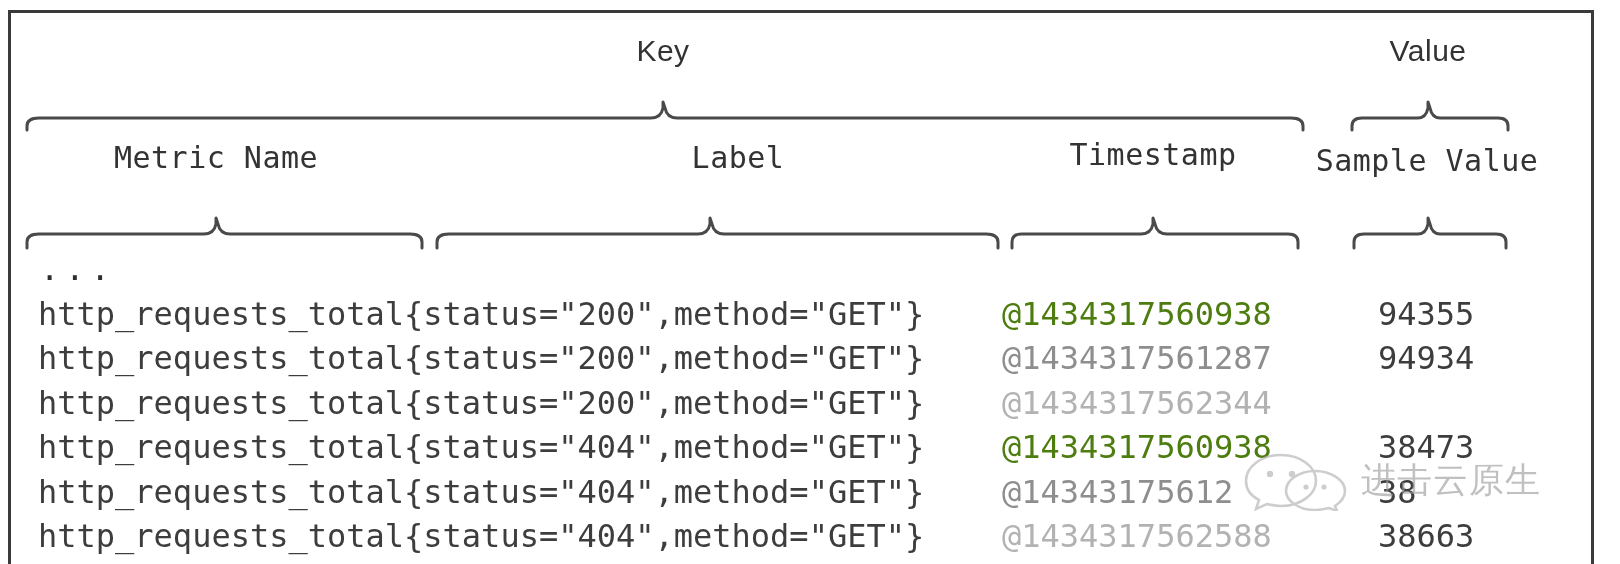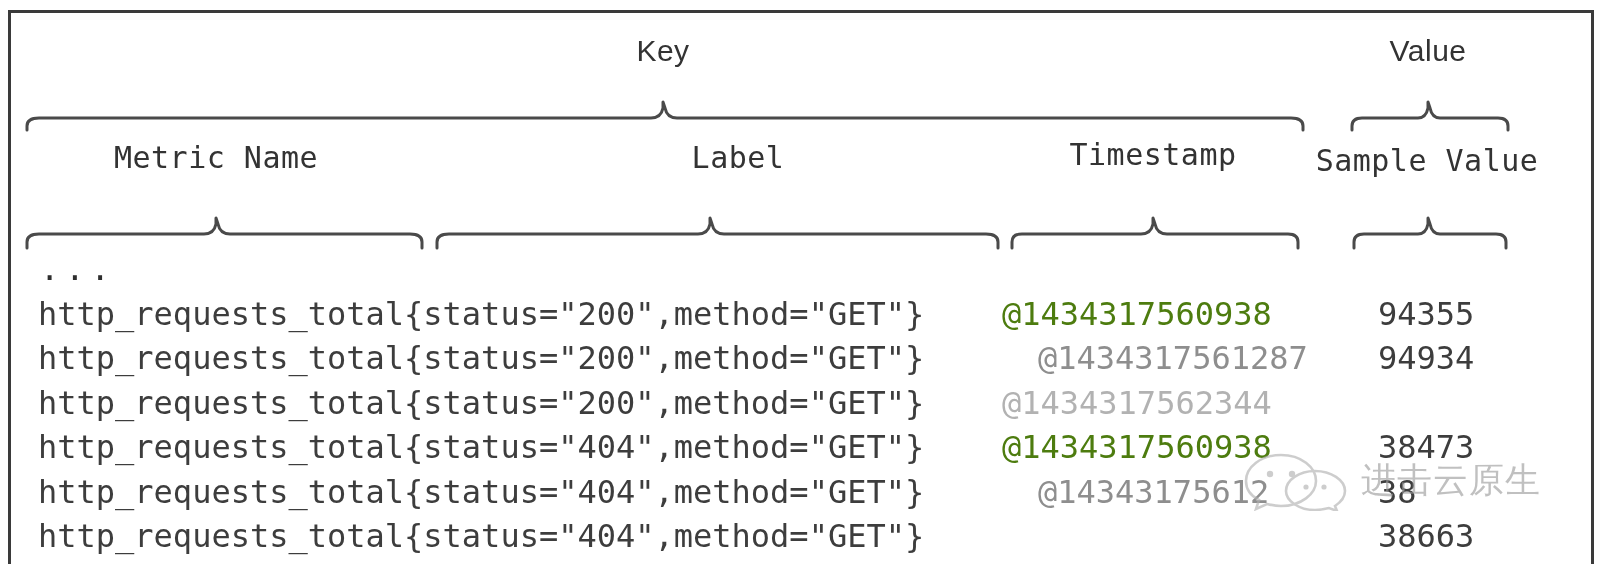--- a/index.html
+++ b/index.html
@@ -79,21 +79,21 @@
     font-size: 32px;
     line-height: 44px;
   }
   .c-series  { left: 38px;  color: #3d3d3d; }
   .c-ts      { left: 1002px; }
   .c-val     { left: 1378px; color: #3d3d3d; }
   .c-ellipsis{ left: 40px;  color: #2e2e2e; letter-spacing: 6px; font-size: 32px; }
 
   
   .g-dark   { color: #4d7c0f; }
-  .g-mid    { color: #8e8e8e; margin-left: 36px; }
+  .g-mid    { color: #8e8e8e; }
   .g-light  { color: #b2b2b2; }
 
   
   #watermark {
     position: absolute;
     left: 1243px;
     top: 449px;
     width: 340px;
     height: 70px;
     pointer-events: none;
@@ -243,20 +243,21 @@
     </div>
 
     <div class="row">
       <span class="cell c-series">http_requests_total{status="404",method="GET"}</span>
       <span class="cell c-ts g-mid">@14343175612</span>
       <span class="cell c-val">38</span>
     </div>
 
     <div class="row">
       <span class="cell c-series">http_requests_total{status="404",method="GET"}</span>
+      <span class="cell c-ts g-light">@1434317562588</span>
       <span class="cell c-val">38663</span>
     </div>
 
   </div>
 
   <div id="watermark">
     <svg width="110" height="62" viewBox="0 0 110 62">
 
       <path d="M 38 6
                C 18 6 3 18 3 32

